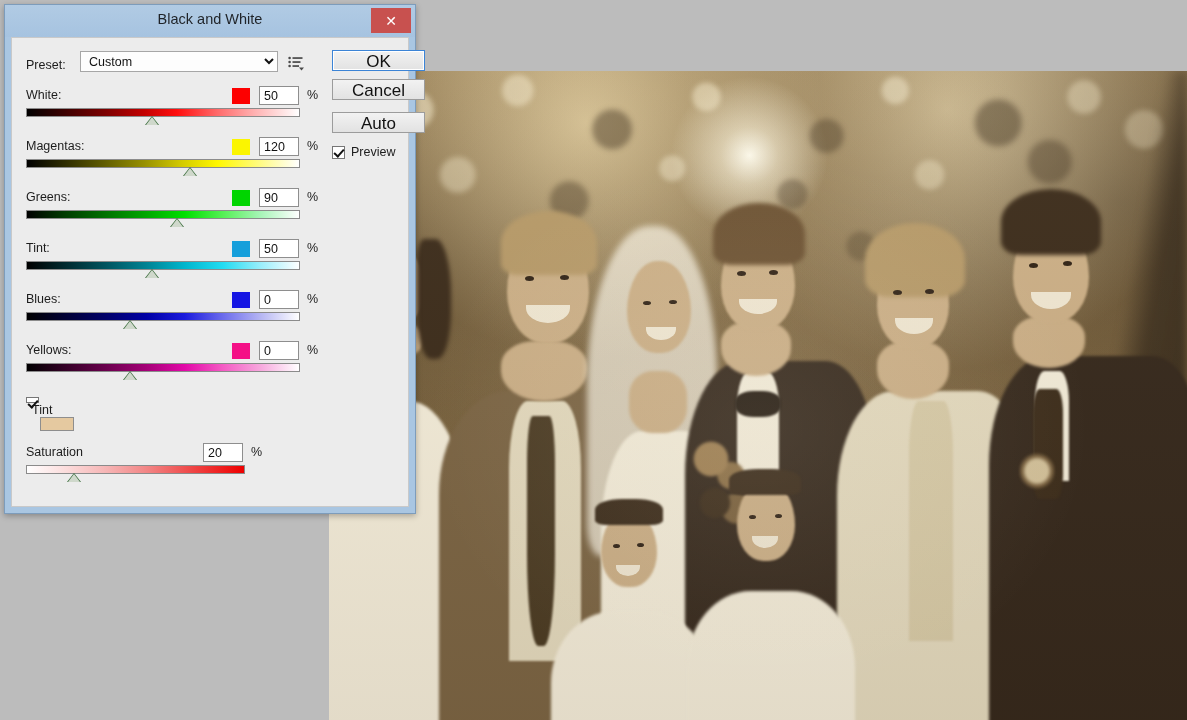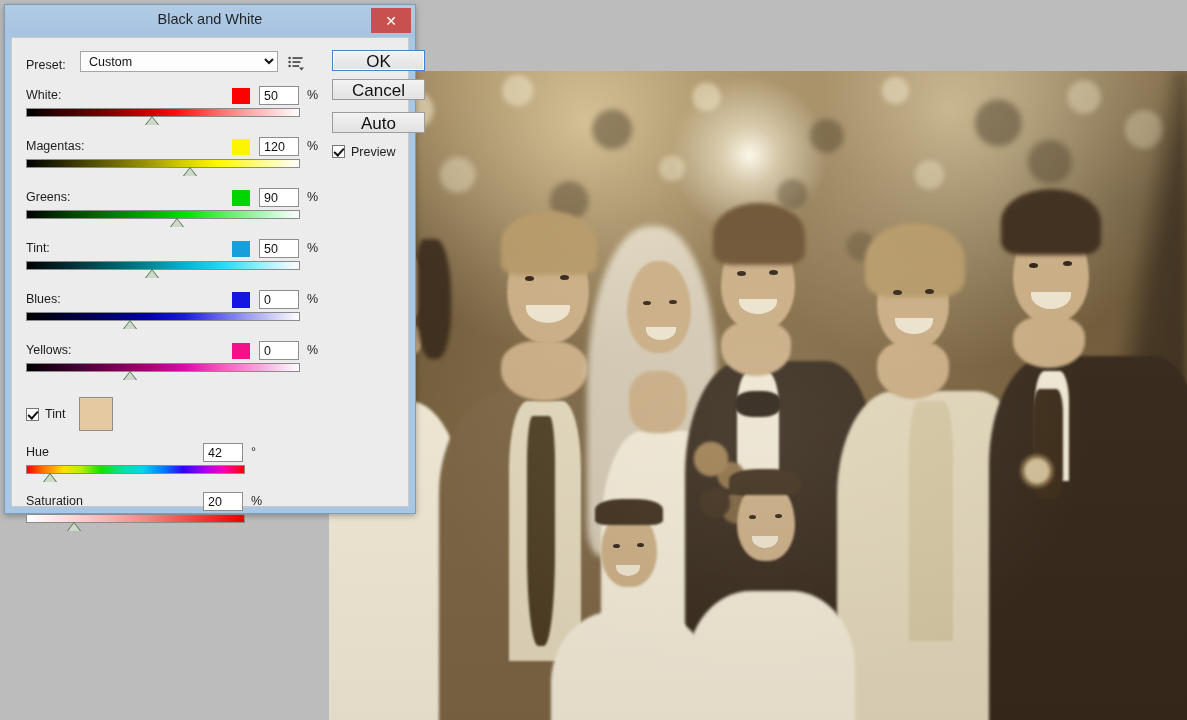--- a/index.html
+++ b/index.html
@@ -307,24 +307,25 @@
     width: 0;
     height: 0;
     border-left: 7px solid transparent;
     border-right: 7px solid transparent;
     border-bottom: 9px solid #3f7040;
   }
 
   
   #tint-row {
     display: flex;
-    align-items: center;
+    align-items: flex-start;
     margin-top: 16px;
     margin-bottom: 12px;
     height: 34px;
+    flex-direction: column;
   }
   .cbx {
     width: 13px;
     height: 13px;
     background: #fff;
     border: 1px solid #767676;
     position: relative;
     display: inline-block;
     cursor: pointer;
     box-sizing: border-box;
@@ -390,21 +391,21 @@
     text-align: center;
     line-height: 19px;
   }
   .btn.primary {
     border: 1px solid #3c84d6;
     box-shadow: inset 0 0 0 1px #ffffff;
   }
   #auto-btn { margin-top: 12px; }
   #preview-row {
     display: flex;
-    align-items: flex-start;
+    align-items: flex-end;
     margin-top: 12px;
   }
   #preview-label {
     margin-left: 6px;
     font-size: 12.5px;
     color: #1c1c1c;
   }
 </style>
 </head>
 <body>
@@ -602,31 +603,20 @@
               </div>
             </div>
           </div>
 
         <div id="tint-row">
           <span class="cbx checked" id="tint-checkbox"></span>
           <span id="tint-label">Tint</span>
           <span id="tint-swatch" style="background: rgb(229, 201, 160);"></span>
         </div>
 
-        <div class="hs-row">
-          <div class="hs-head">
-            <span class="hs-name">Hue</span>
-            <input class="hs-input" id="hue-input" readonly="" value="42" style="">
-            <span class="hs-unit">°</span>
-          </div>
-          <div class="track-wrap">
-            <div class="track short" id="hue-track" style="background: linear-gradient(90deg, rgb(254, 0, 0) 0%, rgb(255, 122, 0) 8%, rgb(255, 224, 0) 17%, rgb(182, 240, 0) 25%, rgb(24, 224, 0) 34%, rgb(0, 227, 160) 44%, rgb(0, 215, 239) 53%, rgb(0, 113, 255) 64%, rgb(50, 0, 255) 72%, rgb(168, 0, 240) 82%, rgb(255, 0, 176) 91%, rgb(254, 0, 0) 100%);"></div>
-            <div class="thumb" id="hue-thumb" style="left: 24.09px;"></div>
-          </div>
-        </div>
 
         <div class="hs-row">
           <div class="hs-head">
             <span class="hs-name">Saturation</span>
             <input class="hs-input" id="sat-input" readonly="" value="20" style="">
             <span class="hs-unit">%</span>
           </div>
           <div class="track-wrap">
             <div class="track short" id="sat-track" style="background: linear-gradient(90deg, rgb(255, 255, 255) 0%, rgb(251, 220, 220) 18%, rgb(246, 182, 182) 36%, rgb(242, 134, 134) 55%, rgb(239, 74, 74) 75%, rgb(238, 0, 0) 100%);"></div>
             <div class="thumb" id="sat-thumb" style="left: 48.18px;"></div>

